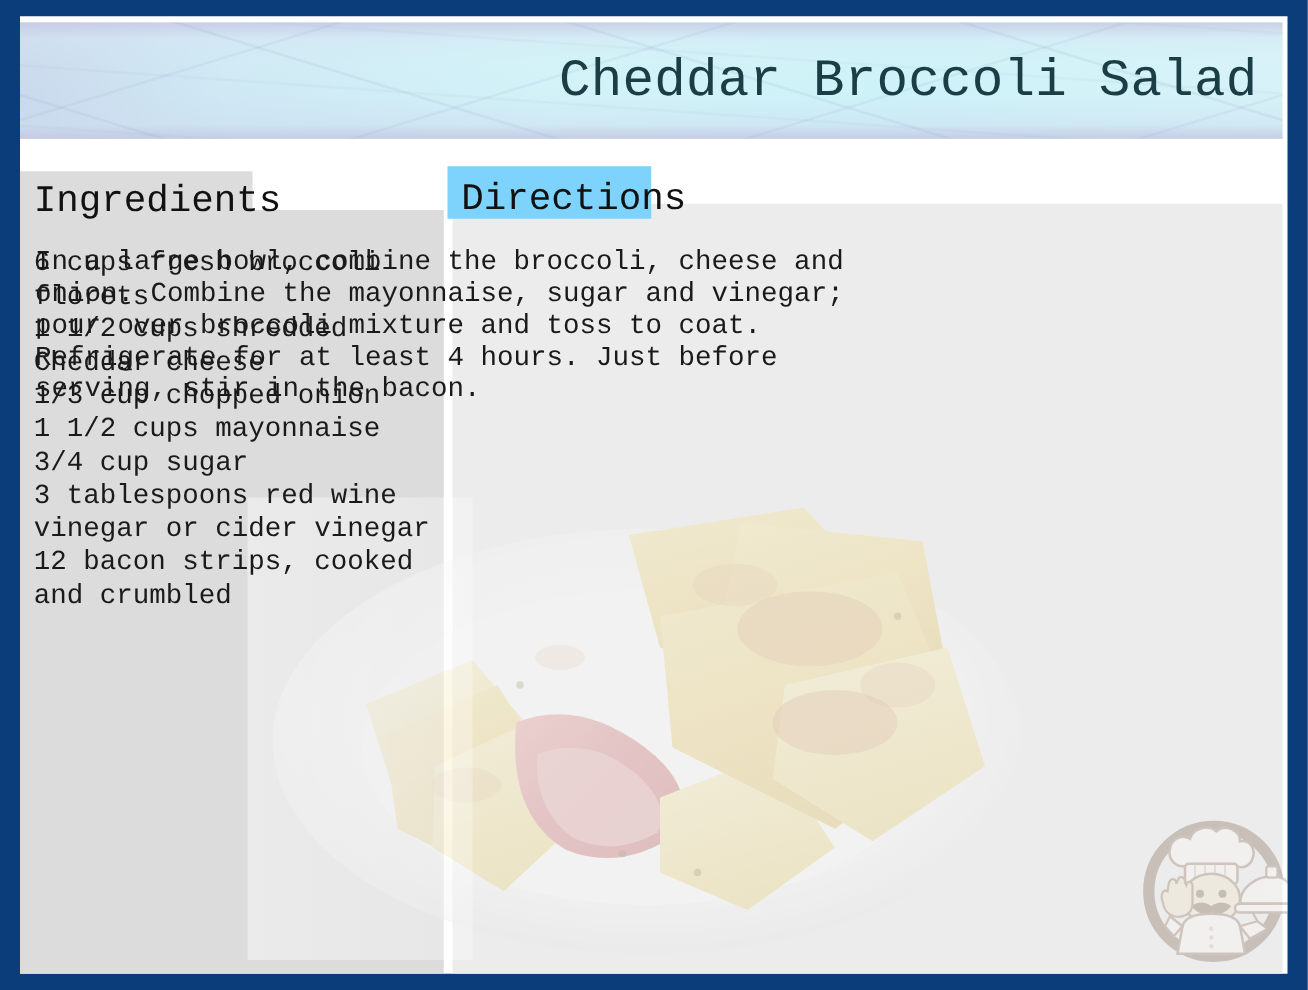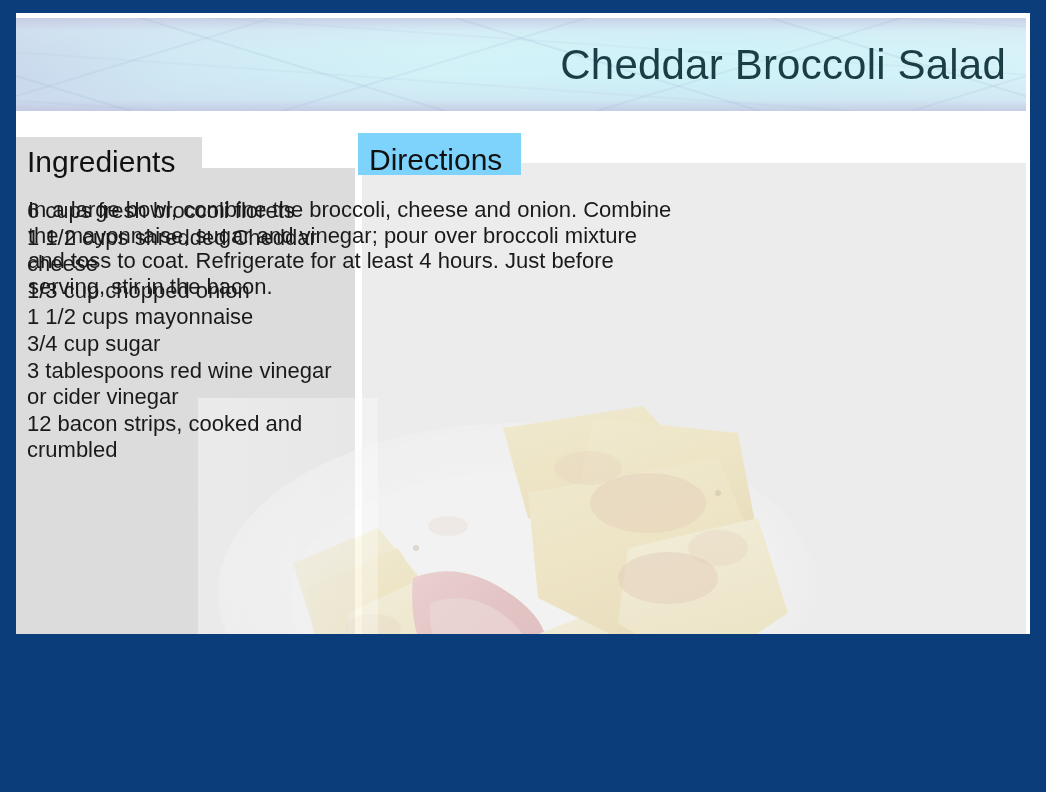--- a/index.html
+++ b/index.html
@@ -8,23 +8,24 @@
     background:#0b3d7a;
     font-family:"Liberation Sans",sans-serif;
     overflow:hidden;
   }
   #slide{
     position:absolute;left:0;top:0;width:1046px;height:792px;
     background:#0b3d7a;
   }
   
   #card{
-    position:absolute;left:16px;top:13px;width:1014px;height:621px;
+    position:absolute;left:16px;top:13px;width:1014px;height:766px;
     background:#ffffff;
     overflow:hidden;
+    font-family:Liberation Mono, monospace;
   }
 
   
   #banner{
     position:absolute;left:0px;top:5px;width:1010px;height:93px;
     background:
       linear-gradient(180deg,
         rgba(199,203,228,0.85) 0%,
         rgba(214,233,244,0.55) 14%,
         rgba(214,245,248,0.25) 34%,

